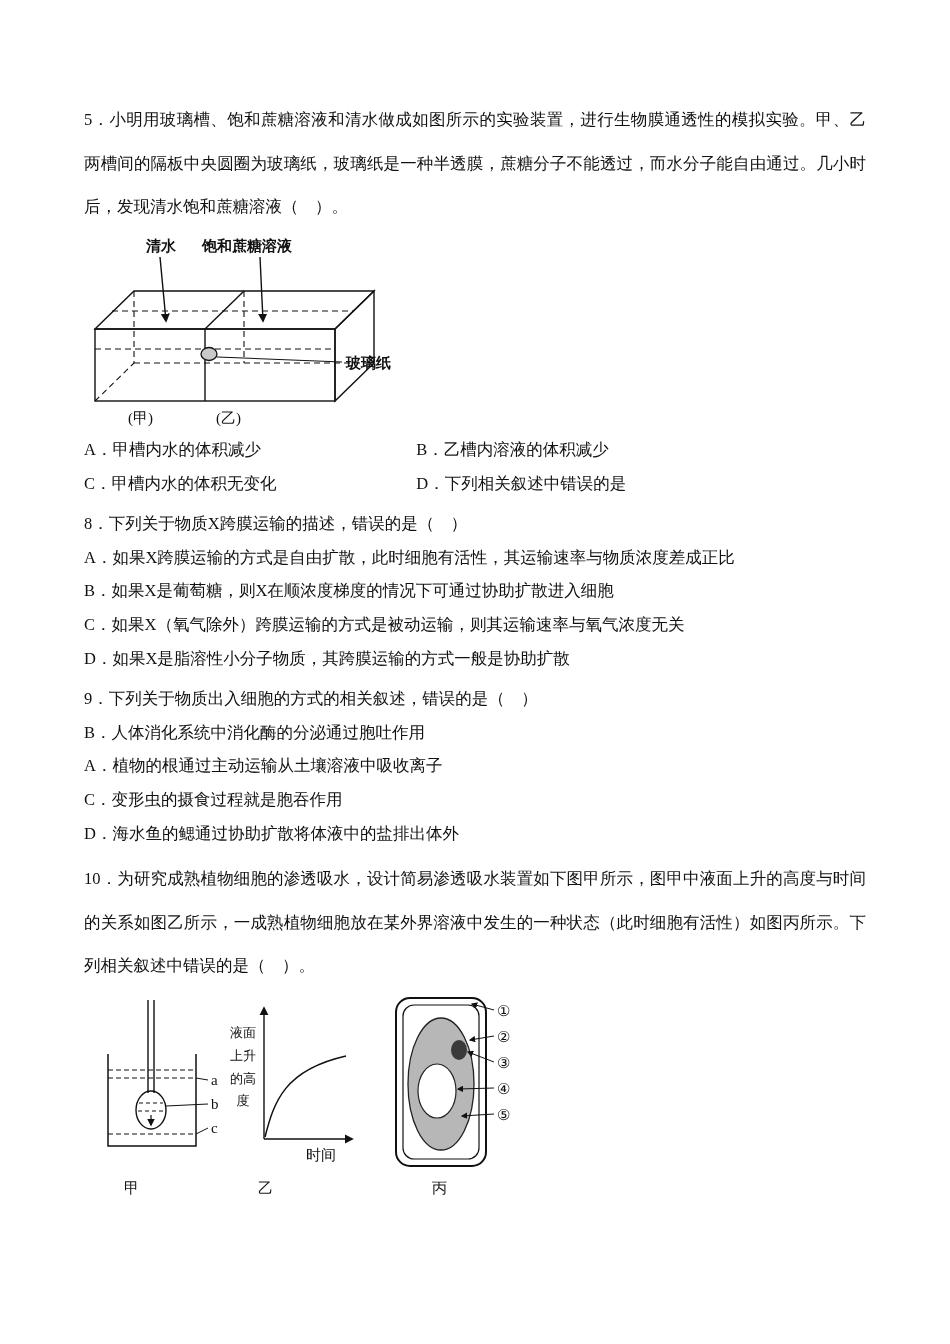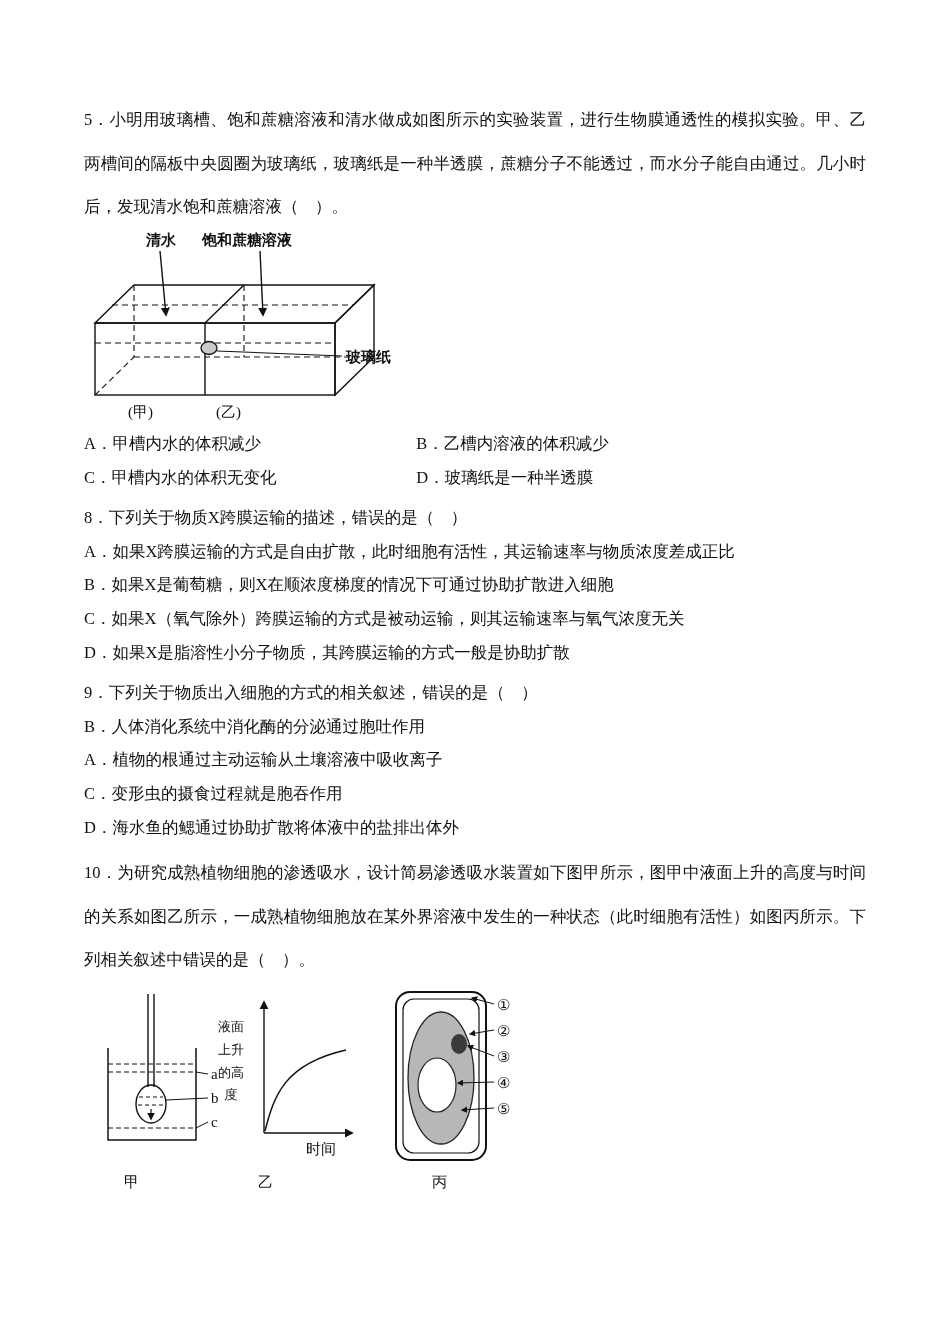--- a/index.html
+++ b/index.html
@@ -15,33 +15,33 @@
   .options-1col p { margin: 0; line-height: 2.05; text-align: justify; }
   .opt-row { display: flex; line-height: 2.05; align-items: center; }
   .opt-row .opt-left { width: 42.5%; }
   .question { margin-top: 6px; }
   .question:first-child { margin-top: 0; }
   .diagram { position: relative; }
   .diagram svg { display: block; }
   svg text { font-family: "Liberation Serif", "DejaVu Serif", serif; fill: #111; font-size: 15px; }
   svg text.bold { font-weight: bold; }
   .yaxis-label {
-    position: absolute; left: 120px; top: 28px; width: 30px;
+    position: absolute; left: 132px; top: 28px; width: 30px;
     font-size: 13px; line-height: 1.75; text-align: center; color: #111;
   }
 </style>
 </head>
 <body>
 
 <div class="page">
 
   <section class="question">
     <p class="stem">5．小明用玻璃槽、饱和蔗糖溶液和清水做成如图所示的实验装置，进行生物膜通透性的模拟实验。甲、乙两槽间的隔板中央圆圈为玻璃纸，玻璃纸是一种半透膜，蔗糖分子不能透过，而水分子能自由通过。几小时后，发现清水饱和蔗糖溶液（　）。</p>
 
-    <div class="diagram" style="margin-left:6px; margin-top:2px;">
+    <div class="diagram" style="margin-left:6px; margin-top:8px;">
       <svg width="450" height="190" viewBox="0 0 450 190">
         <defs>
           <marker id="ah1" viewBox="0 0 10 10" refX="8" refY="5" markerWidth="6.5" markerHeight="6.5" orient="auto-start-reverse">
             <path d="M0,0 L10,5 L0,10 z" fill="#111"></path>
           </marker>
         </defs>
 
         <text x="56" y="14" class="bold">清水</text>
         <text x="112" y="14" class="bold">饱和蔗糖溶液</text>
 
@@ -77,21 +77,21 @@
       </svg>
     </div>
 
     <div style="margin-top:6px;">
       <div class="opt-row">
         <span class="opt-left">A．甲槽内水的体积减少</span>
         <span>B．乙槽内溶液的体积减少</span>
       </div>
       <div class="opt-row">
         <span class="opt-left">C．甲槽内水的体积无变化</span>
-        <span>D．玻璃纸是一种半透膜</span>
+        <span>D．下列相关叙述中错误的是</span>
       </div>
     </div>
   </section>
 
   <section class="question">
     <p class="stem-line">8．下列关于物质X跨膜运输的描述，错误的是（　）</p>
     <div class="options-1col">
       <p>A．如果X跨膜运输的方式是自由扩散，此时细胞有活性，其运输速率与物质浓度差成正比</p>
       <p>B．如果X是葡萄糖，则X在顺浓度梯度的情况下可通过协助扩散进入细胞</p>
       <p>C．如果X（氧气除外）跨膜运输的方式是被动运输，则其运输速率与氧气浓度无关</p>

